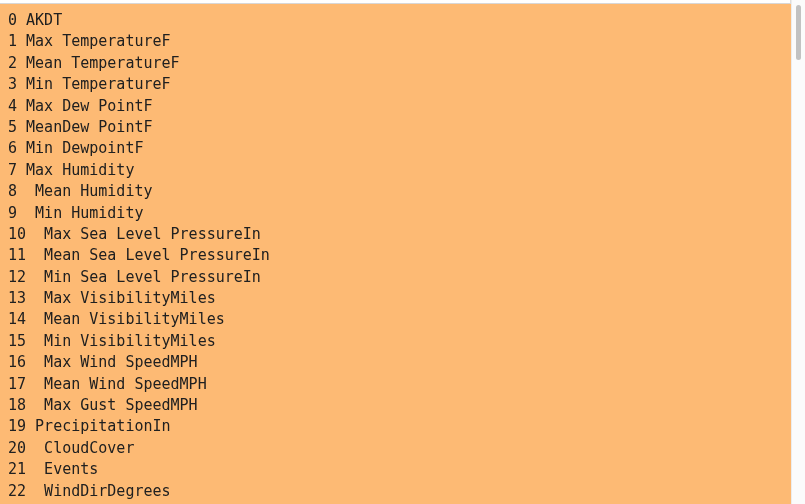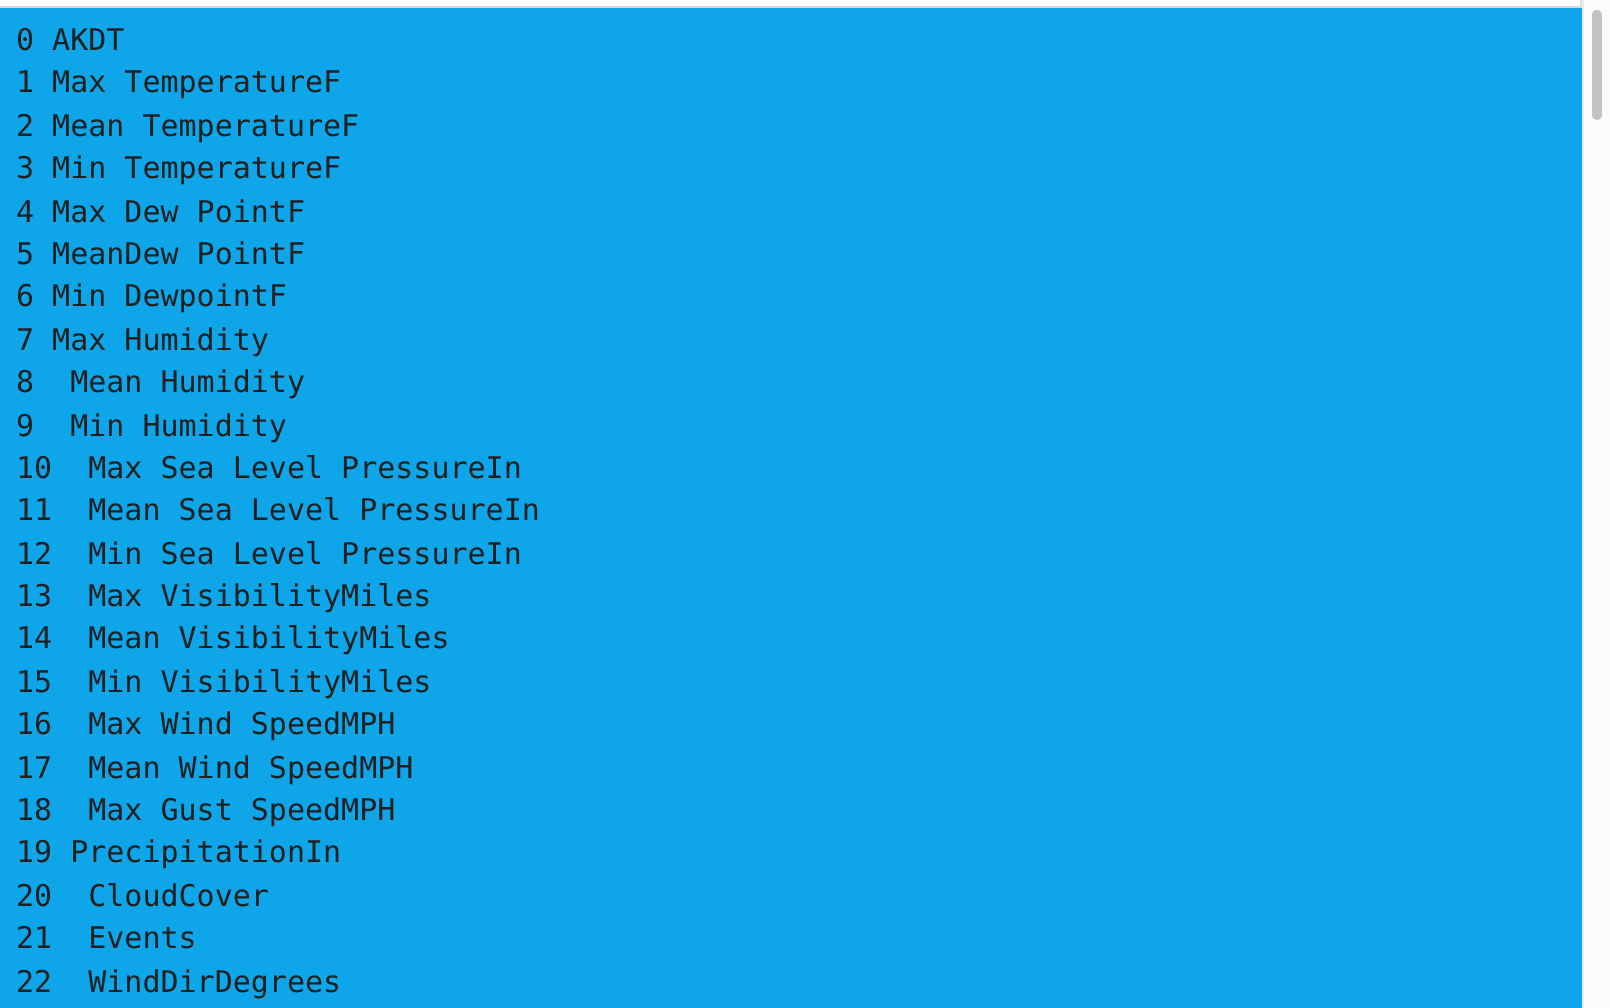--- a/index.html
+++ b/index.html
@@ -37,21 +37,21 @@
     background: #ffffff;
   }
 
   
   #output-area {
     position: absolute;
     left: 0;
     top: 4px;
     width: 791px;
     height: 500px;
-    background: #0ea5e9;
+    background: #fdba74;
     overflow: hidden;
   }
 
   #output-text {
     margin: 0;
     padding: 6px 0 0 8px;
     font-family: "DejaVu Sans Mono", "Liberation Mono", monospace;
     font-size: 15px;
     line-height: 21.4px;
     color: #202020;

